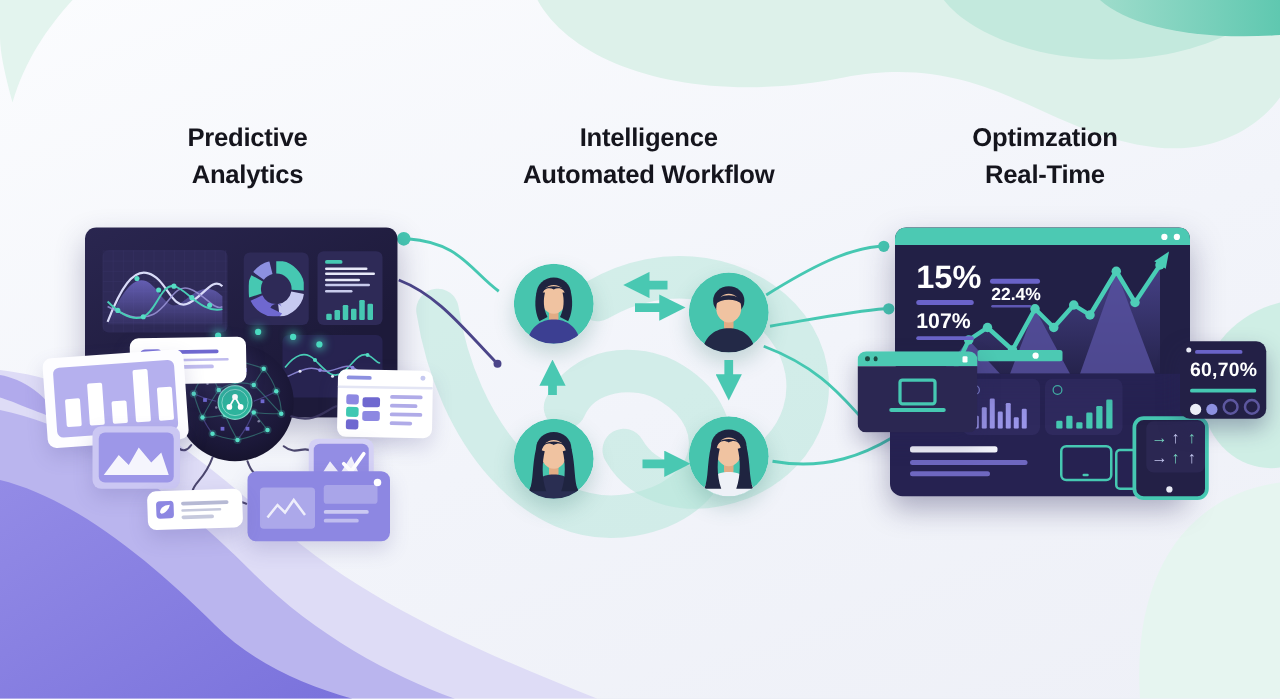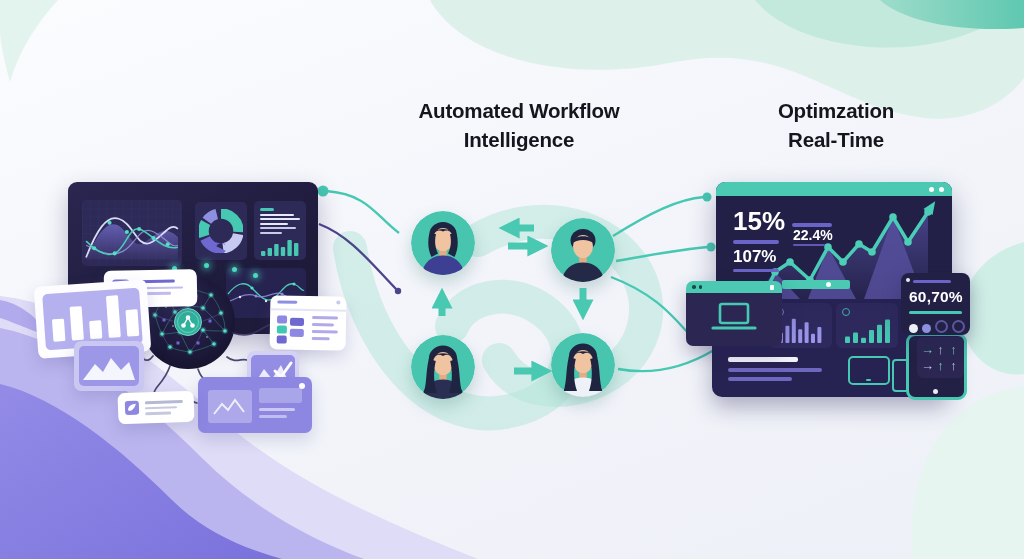--- a/index.html
+++ b/index.html
@@ -59,24 +59,26 @@
     <path d="M1024,242 C985,252 958,285 962,322 C966,358 996,378 1024,374 Z" fill="#cfeee5"></path>
     <path d="M1024,386 C955,395 905,452 912,559 L1024,559 Z" fill="#e6f5f0"></path>
     <path d="M0,0 L58,0 C38,22 20,48 10,82 C4,60 0,42 0,30 Z" fill="#e3f4ee"></path>
     <path d="M0,296 C85,306 152,358 222,420 C292,482 385,522 478,559 L0,559 Z" fill="#dedcf6"></path>
     <path d="M0,300 C18,303 38,316 48,336 C28,329 10,321 0,318 Z" fill="#a29ae8" opacity=".75"></path>
     <path d="M0,328 C72,342 142,398 202,458 C252,508 312,540 364,559 L0,559 Z" fill="#bab5ee"></path>
     <path d="M0,384 C58,398 120,448 172,500 C202,530 242,548 282,559 L0,559 Z" fill="url(#pg)"></path>
   </svg>
 
   <div class="title" style="left:78px;top:97px;width:240px">
+    <div>Predictive</div>
+    <div>Analytics</div>
   </div>
   <div class="title" style="left:379px;top:97px;width:280px">
+    <div>Intelligence</div>
     <div>Automated Workflow</div>
-    <div>Intelligence</div>
   </div>
   <div class="title" style="left:716px;top:97px;width:240px">
     <div>Optimzation</div>
     <div>Real-Time</div>
   </div>
 
   <svg class="abs" width="1024" height="559" viewBox="0 0 1024 559" style="left:0;top:0">
     <g fill="none" stroke="#b2e5d8" stroke-opacity=".5" stroke-width="34" stroke-linecap="round">
       <path d="M350,248 C365,345 430,425 505,412 C575,400 588,338 538,307 C508,288 465,296 452,326"></path>
       <path d="M478,240 C532,208 598,220 630,262 C662,305 645,362 592,383 C552,398 515,388 499,360"></path>
@@ -494,21 +496,21 @@
       <div class="abs" style="right:8px;top:4px;width:4.5px;height:4.5px;border-radius:1px;background:#fff"></div>
     </div>
     <div class="abs" style="left:0;top:12px;right:0;bottom:0;background:#2b2752">
       <svg viewBox="0 0 56 36" width="56" height="36" style="margin:8px auto 0">
         <rect x="14" y="3" width="28" height="19" rx="2" fill="none" stroke="#46c8b2" stroke-width="2.6"></rect>
         <path d="M7,27 H49" stroke="#46c8b2" stroke-width="3.2" stroke-linecap="round"></path>
       </svg>
     </div>
   </div>
 
-  <div class="abs" style="left:901px;top:273px;width:69px;height:62px;background:#232046;border-radius:8px;box-shadow:0 8px 18px rgba(40,38,90,.35)">
+  <div class="abs" style="left:944px;top:273px;width:69px;height:62px;background:#232046;border-radius:8px;box-shadow:0 8px 18px rgba(40,38,90,.35)">
     <div class="abs" style="left:5px;top:5px;width:4px;height:4px;border-radius:50%;background:#e8eaf5"></div>
     <div class="sline" style="left:12px;top:7px;width:38px;height:3px;background:#6a63c8"></div>
     <div class="statv" style="left:8px;top:15px;font-size:15.5px;letter-spacing:.2px">60,70%</div>
     <div class="sline" style="left:8px;top:38px;width:53px;height:2.5px;background:#46c8b2"></div>
     <div class="abs" style="left:8px;top:46px">
       <span class="kdot" style="background:#eceef8"></span><span class="kdot" style="background:#8d90e0"></span><span class="kdot" style="border:2px solid #5d579f"></span><span class="kdot" style="border:2px solid #5d579f"></span>
     </div>
   </div>
 
   <div id="avatars">

